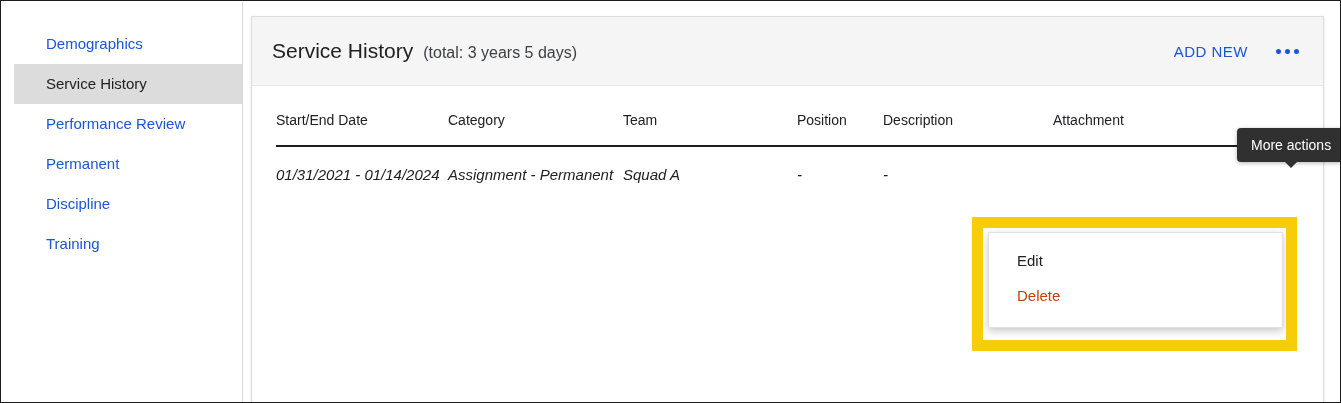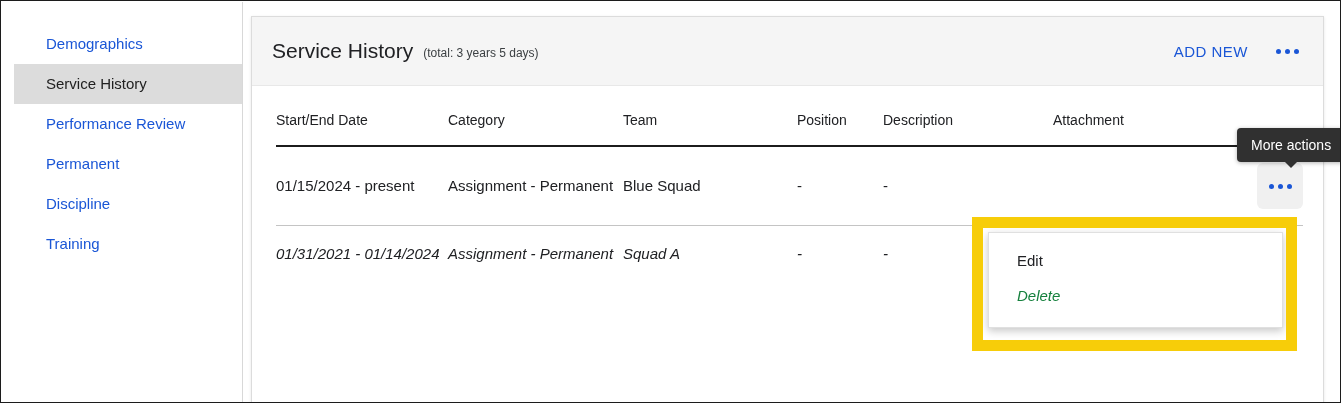--- a/index.html
+++ b/index.html
@@ -70,21 +70,21 @@
     align-items: center;
     padding: 0 22px 0 20px;
     box-sizing: border-box;
   }
   .card-title {
     font-size: 21px;
     color: #202124;
     font-weight: 400;
   }
   .card-subtitle {
-    font-size: 12px;
+    font-size: 16px;
     color: #3c4043;
     margin-left: 10px;
     padding-top: 4px;
   }
   .header-spacer { flex: 1 1 auto; }
   .add-new {
     font-size: 15px;
     letter-spacing: 0.5px;
     color: #1a56d6;
     font-weight: 500;
@@ -201,21 +201,21 @@
     padding: 10px 0 14px 0;
     box-sizing: border-box;
   }
   .menu-item {
     font-size: 15px;
     color: #202124;
     padding: 9px 0 9px 28px;
     cursor: pointer;
     white-space: nowrap;
   }
-  .menu-item.danger { color: #15803d; font-style: italic; }
+  .menu-item.danger { color: #c2410c; }
 
   
   .highlight-box {
     position: absolute;
     left: 971px;
     top: 216px;
     width: 325px;
     height: 134px;
     border: 11px solid #f7cd09;
     box-sizing: border-box;
@@ -270,35 +270,20 @@
             <th class="col-date">Start/End Date</th>
             <th class="col-cat">Category</th>
             <th class="col-team">Team</th>
             <th class="col-pos">Position</th>
             <th class="col-desc">Description</th>
             <th class="col-att">Attachment</th>
             <th class="col-act"></th>
           </tr>
         </thead>
         <tbody>
-          <tr>
-            <td class="col-date">01/15/2024 - present</td>
-            <td class="col-cat">Assignment - Permanent</td>
-            <td class="col-team">Blue Squad</td>
-            <td class="col-pos">-</td>
-            <td class="col-desc">-</td>
-            <td class="col-att"></td>
-            <td class="col-act cell-actions">
-              <span class="row-dots-btn">
-                <i></i>
-                <i></i>
-                <i></i>
-              </span>
-            </td>
-          </tr>
           <tr class="last-row">
             <td class="col-date">01/31/2021 - 01/14/2024</td>
             <td class="col-cat">Assignment - Permanent</td>
             <td class="col-team">Squad A</td>
             <td class="col-pos">-</td>
             <td class="col-desc">-</td>
             <td class="col-att"></td>
             <td class="col-act cell-actions"></td>
           </tr>
         </tbody>

